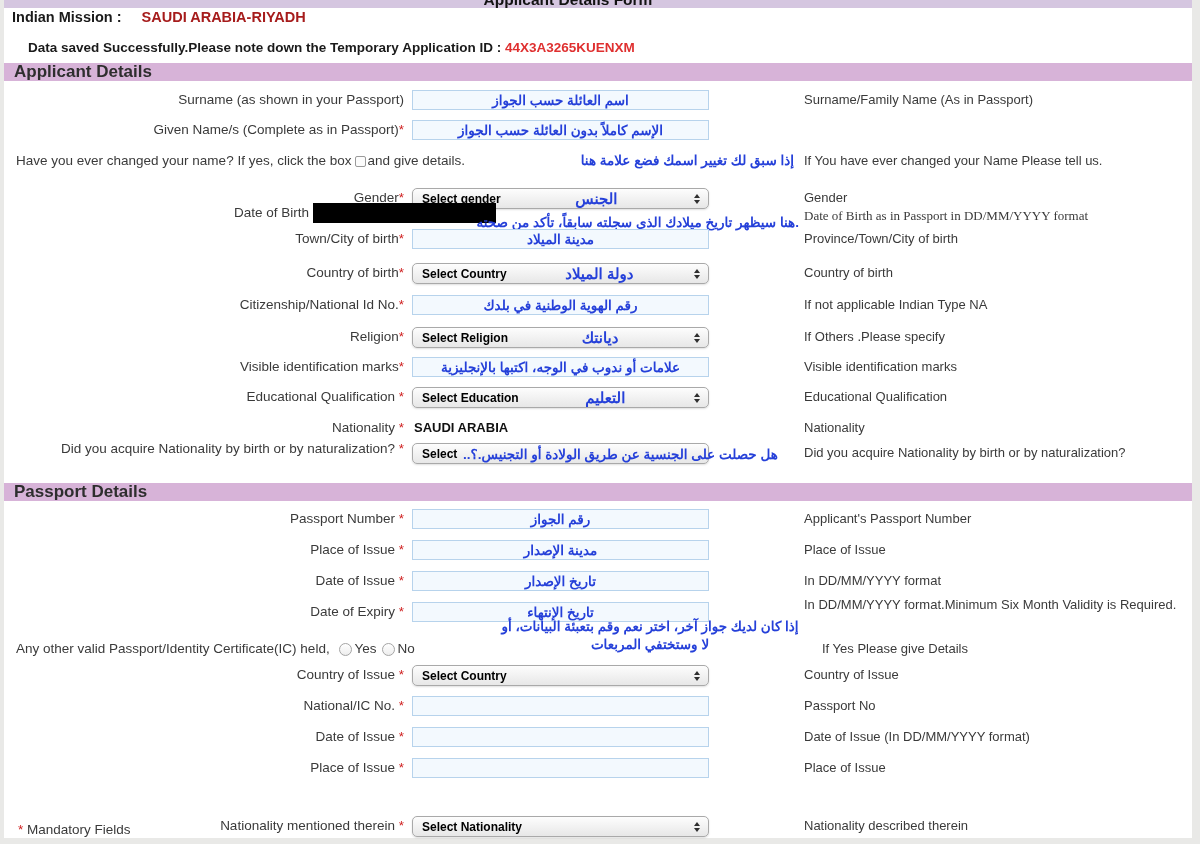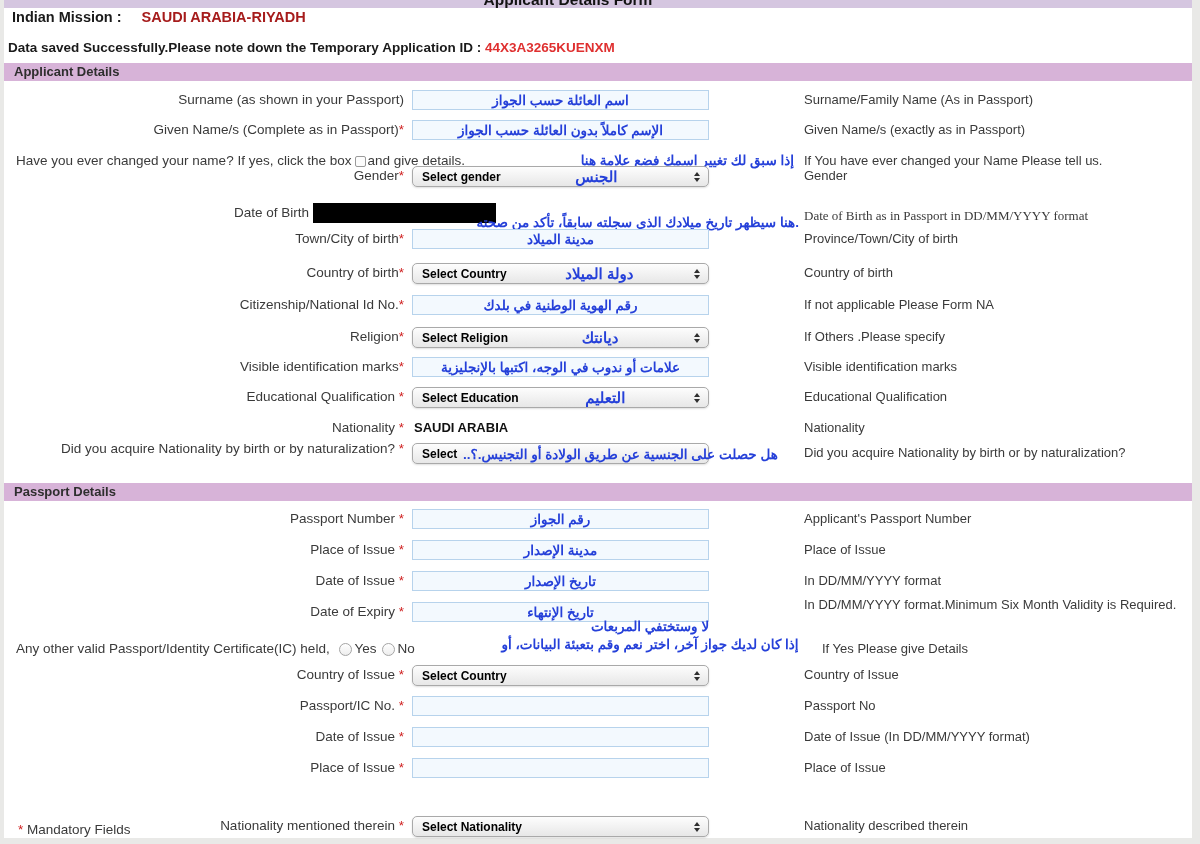--- a/index.html
+++ b/index.html
@@ -33,28 +33,28 @@
   #topbar .title {
     position:relative; top:-9px; left:-30px;
     font-size:15.5px; font-weight:bold; color:#131313; display:inline-block;
   }
   #mission {
     position:absolute; left:8px; top:9px;
     font-size:14.5px; font-weight:bold; color:#1a1a1a; white-space:pre;
   }
   #mission .red { color:var(--mission-red);margin-left:16px; }
   #saved {
-    position:absolute; left:4px; top:40px;
+    position:absolute; left:24px; top:40px;
     font-size:13.5px; font-weight:bold; color:#1a1a1a; white-space:pre;
   }
   #saved .id { color:var(--app-id-red); }
   .section-header {
     position:absolute; left:0; width:100%; height:18px;
     background:var(--section-header-bg);
-    font-size:13px; font-weight:bold; color:#2e2e2e;
+    font-size:17px; font-weight:bold; color:#2e2e2e;
     line-height:18px; padding-left:10px;
   }
   .row { position:absolute; left:0; width:100%; height:22px; }
   .flabel {
     position:absolute; left:0; top:0; width:400px; text-align:right;
     font-size:13.5px; color:var(--text-dark); line-height:20px;
   }
   .flabel.two-line { top:-2px; line-height:16.5px; }
   .flabel.dob { width:305px; }
   .req { color:var(--asterisk-red); }
@@ -123,27 +123,26 @@
         <div class="tinput">
           <span>اسم العائلة حسب الجواز</span>
         </div>
         <div class="hint" style="top: 2px;">Surname/Family Name (As in Passport)</div>
       </div>
       <div class="row" style="top: 120px;">
         <div class="flabel"><span>Given Name/s (Complete as in Passport)</span><span class="req">*</span></div>
         <div class="tinput">
           <span>الإسم كاملاً بدون العائلة حسب الجواز</span>
         </div>
-        <div class="hint" style="top: 2px;">Given Name/s (exactly as in Passport)</div>
       </div>
       <div class="row" style="top: 151px;">
         <div class="inline-row"><span>Have you ever changed your name? If yes, click the box</span><span class="cb"></span><span>and give details.  </span><span class="ar-right">إذا سبق لك تغيير اسمك فضع علامة هنا</span></div>
         <div class="hint" style="top: 2px;">If You have ever changed your Name Please tell us.</div>
       </div>
-      <div class="row" style="top: 166px;">
+      <div class="row" style="top: 188px;">
         <div class="flabel"><span>Gender</span><span class="req">*</span></div>
         <div class="sel">
           <span>Select gender</span>
           <span class="ar">الجنس</span>
           <span class="arrows">
             <span class="arrow-up"></span>
             <span class="arrow-down"></span>
           </span>
         </div>
         <div class="hint" style="top: 2px;">Gender</div>
@@ -171,21 +170,21 @@
             <span class="arrow-down"></span>
           </span>
         </div>
         <div class="hint" style="top: 2px;">Country of birth</div>
       </div>
       <div class="row" style="top: 295px;">
         <div class="flabel"><span>Citizenship/National Id No.</span><span class="req">*</span></div>
         <div class="tinput">
           <span>رقم الهوية الوطنية في بلدك</span>
         </div>
-        <div class="hint" style="top: 2px;">If not applicable Please Form NA</div>
+        <div class="hint" style="top: 2px;">If not applicable Indian Type NA</div>
       </div>
       <div class="row" style="top: 327px;">
         <div class="flabel"><span>Religion</span><span class="req">*</span></div>
         <div class="sel">
           <span>Select Religion</span>
           <span class="ar">ديانتك</span>
           <span class="arrows">
             <span class="arrow-up"></span>
             <span class="arrow-down"></span>
           </span>
@@ -249,38 +248,38 @@
       <div class="row" style="top: 602px;">
         <div class="flabel"><span>Date of Expiry </span><span class="req">*</span></div>
         <div class="tinput">
           <span>تاريخ الإنتهاء</span>
         </div>
         <div class="hint" style="top: -5px;">In DD/MM/YYYY format.Minimum Six Month Validity is Required.</div>
       </div>
       <div class="row" style="top: 639px;">
         <div class="inline-row"><span>Any other valid Passport/Identity Certificate(IC) held, </span><span class="radio"></span><span>Yes</span><span class="radio"></span><span>No</span></div>
         <div class="blue-note radio-note">
+          <span>إذا كان لديك جواز آخر، اختر نعم وقم بتعبئة البيانات، أو</span>
           <span>لا وستختفي المربعات</span>
-          <span>إذا كان لديك جواز آخر، اختر نعم وقم بتعبئة البيانات، أو</span>
         </div>
         <div class="hint" style="top: 2px; margin-left: 18px;">If Yes Please give Details</div>
       </div>
       <div class="row" style="top: 665px;">
         <div class="flabel"><span>Country of Issue </span><span class="req">*</span></div>
         <div class="sel">
           <span>Select Country</span>
           <span class="arrows">
             <span class="arrow-up"></span>
             <span class="arrow-down"></span>
           </span>
         </div>
         <div class="hint" style="top: 2px;">Country of Issue</div>
       </div>
       <div class="row" style="top: 696px;">
-        <div class="flabel"><span>Passport/IC No. </span><span class="req">*</span></div>
+        <div class="flabel"><span>National/IC No. </span><span class="req">*</span></div>
         <div class="tinput"></div>
         <div class="hint" style="top: 2px;">Passport No</div>
       </div>
       <div class="row" style="top: 727px;">
         <div class="flabel"><span>Date of Issue </span><span class="req">*</span></div>
         <div class="tinput"></div>
         <div class="hint" style="top: 2px;">Date of Issue (In DD/MM/YYYY format)</div>
       </div>
       <div class="row" style="top: 758px;">
         <div class="flabel"><span>Place of Issue </span><span class="req">*</span></div>

